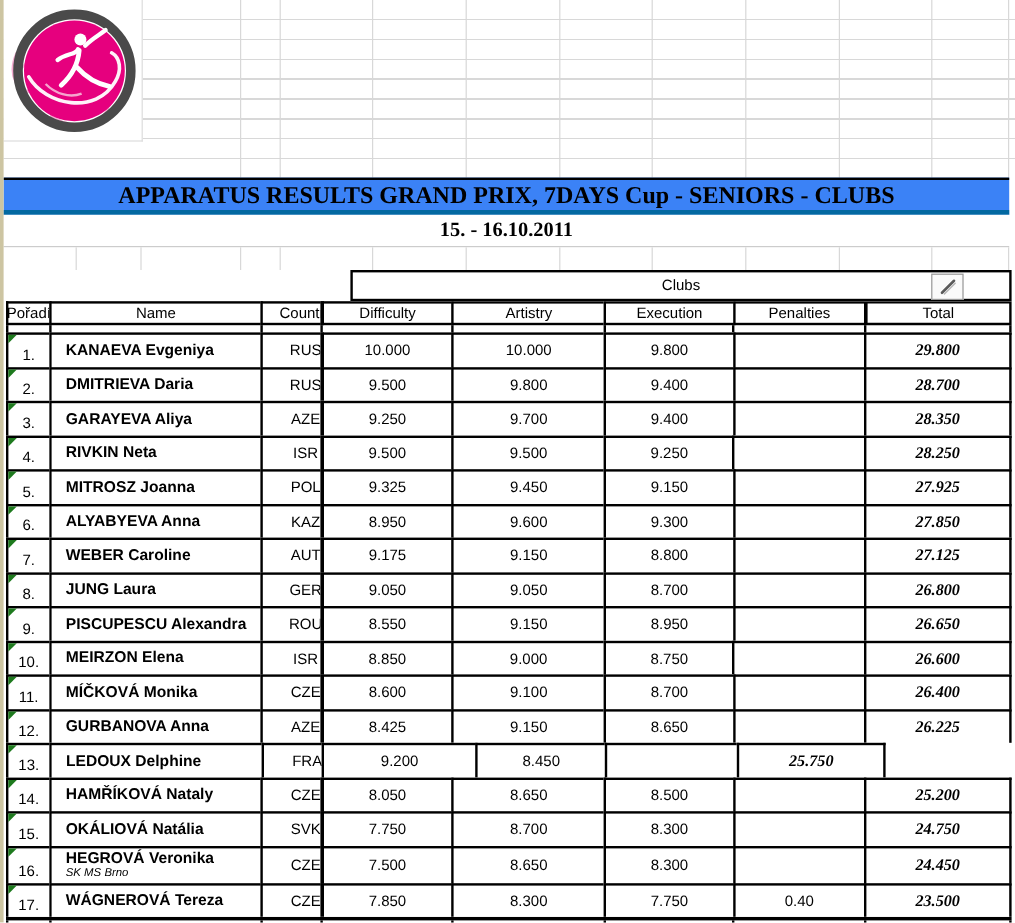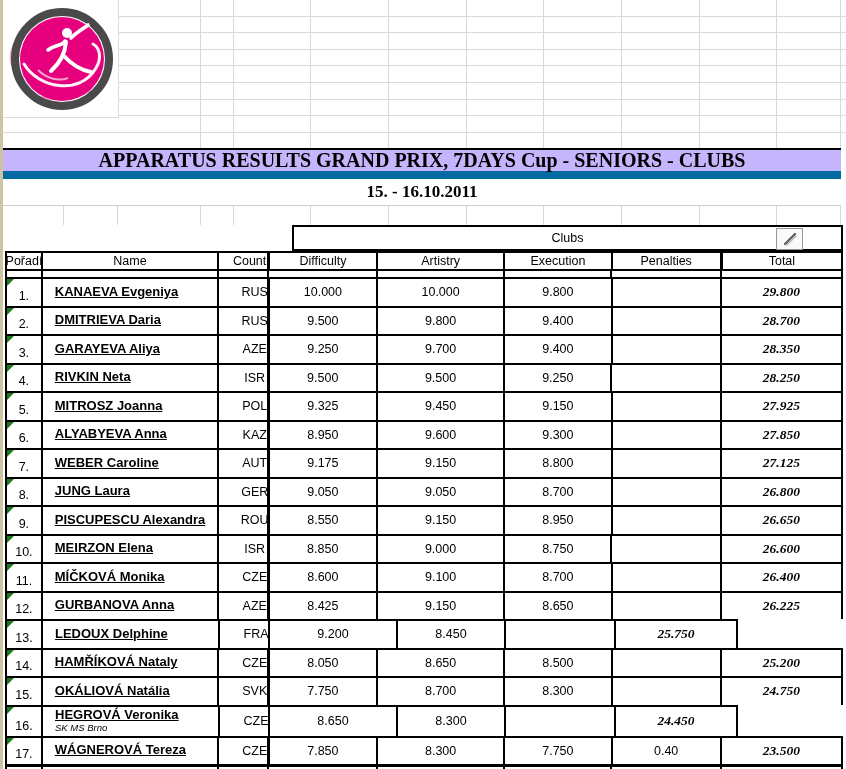--- a/index.html
+++ b/index.html
@@ -8,23 +8,23 @@
   .tan-edge{position:absolute;left:0;top:0;width:3px;height:769px;background:#cdc5a2;}
   
   .grid-top{position:absolute;left:3px;top:0;width:843px;height:148px;
             background:repeating-linear-gradient(to bottom,transparent 0 15.6px,#d8d8d8 15.6px 16.6px);}
   .vl{position:absolute;top:0;width:1px;background:#d8d8d8;}
   .vls{position:absolute;top:206px;height:19px;width:1px;background:#d8d8d8;}
   .logo-box{position:absolute;left:3px;top:0;width:115px;height:117px;background:#fff;
             border-right:1px solid #dcdcdc;border-bottom:1px solid #dcdcdc;}
   .logo-svg{position:absolute;left:5px;top:4px;}
   
-  .title-band{position:absolute;left:3px;top:148px;width:838px;height:31px;background:#c4b5fd;
-              box-sizing:border-box;border-top:2px solid #000;border-bottom:8px solid #0369a1;
-              display:flex;align-items:center;justify-content:center;
+  .title-band{position:absolute;left:3px;top:148px;width:838px;height:31px;background:#3b82f6;
+              box-sizing:border-box;border-top:2px solid #000;border-bottom:4px solid #0369a1;
+              display:flex;align-items:flex-end;justify-content:center;
               font-family:"Liberation Serif",serif;font-weight:bold;font-size:20px;}
   .date-row{position:absolute;left:3px;top:179px;width:838px;height:27px;background:#fff;
             box-sizing:border-box;border-bottom:1px solid #cccccc;
             display:flex;align-items:center;justify-content:center;
             font-family:Liberation Serif, serif;font-weight:bold;font-size:17px;}
   
   .tbl{position:absolute;left:5px;top:225px;width:838px;}
   .clubs-band{margin-left:287px;width:551px;height:26px;box-sizing:border-box;
               border:2px solid #000;position:relative;background:#fff;
               display:flex;align-items:center;justify-content:center;font-size:12.5px;}
@@ -48,21 +48,21 @@
       display:flex;align-items:center;justify-content:center;font-size:12.5px;background:#fff;}
   .tr .td:last-child{border-right:2px solid #000;}
   .td.col-difficulty{border-left-width:3px;}
   .col-rank{width:36px;}  .col-name{width:177px;} .col-country{width:50px;padding-left:24px;}
   .col-difficulty{width:110px;} .col-artistry{width:128px;} .col-execution{width:108px;}
   .col-penalties{width:110px;} .col-total{width:124px;}
   .td.rank{position:relative;align-items:flex-end;padding-bottom:3px;}
   .tri{position:absolute;left:0;top:0;width:0;height:0;
        border-top:7px solid #1e7a1e;border-right:7px solid transparent;}
   .td.name{flex-direction:column;align-items:flex-start;justify-content:center;padding-left:12px;}
-  .athlete{font-weight:bold;font-size:13px;line-height:1.15;text-decoration:underline;}
+  .athlete{font-weight:bold;font-size:13px;line-height:1.15;}
   .club{font-style:italic;font-size:9.5px;line-height:1.15;}
   .td.total{font-family:"Liberation Serif",serif;font-weight:bold;font-style:italic;font-size:13.5px;}
   .bottom-bar{height:3px;background:#000;}
   .understrip{height:4px;}
   .understrip .gd{box-sizing:border-box;border-left:2px solid #000;}
   .understrip .gd:last-child{border-right:2px solid #000;}
 </style>
 </head>
 <body>
 
@@ -390,20 +390,21 @@
         <div class="tr">
     <div class="td col-rank rank">
       <span class="tri"></span>
       <span>16.</span>
     </div>
     <div class="td col-name name">
       <div class="athlete">HEGROVÁ Veronika</div>
       <div class="club">SK MS Brno</div>
     </div>
     <div class="td col-country">CZE</div>
+    <div class="td col-difficulty">7.500</div>
     <div class="td col-artistry">8.650</div>
     <div class="td col-execution">8.300</div>
     <div class="td col-penalties"></div>
     <div class="td col-total total">24.450</div>
   </div>
         <div class="tr">
     <div class="td col-rank rank">
       <span class="tri"></span>
       <span>17.</span>
     </div>

